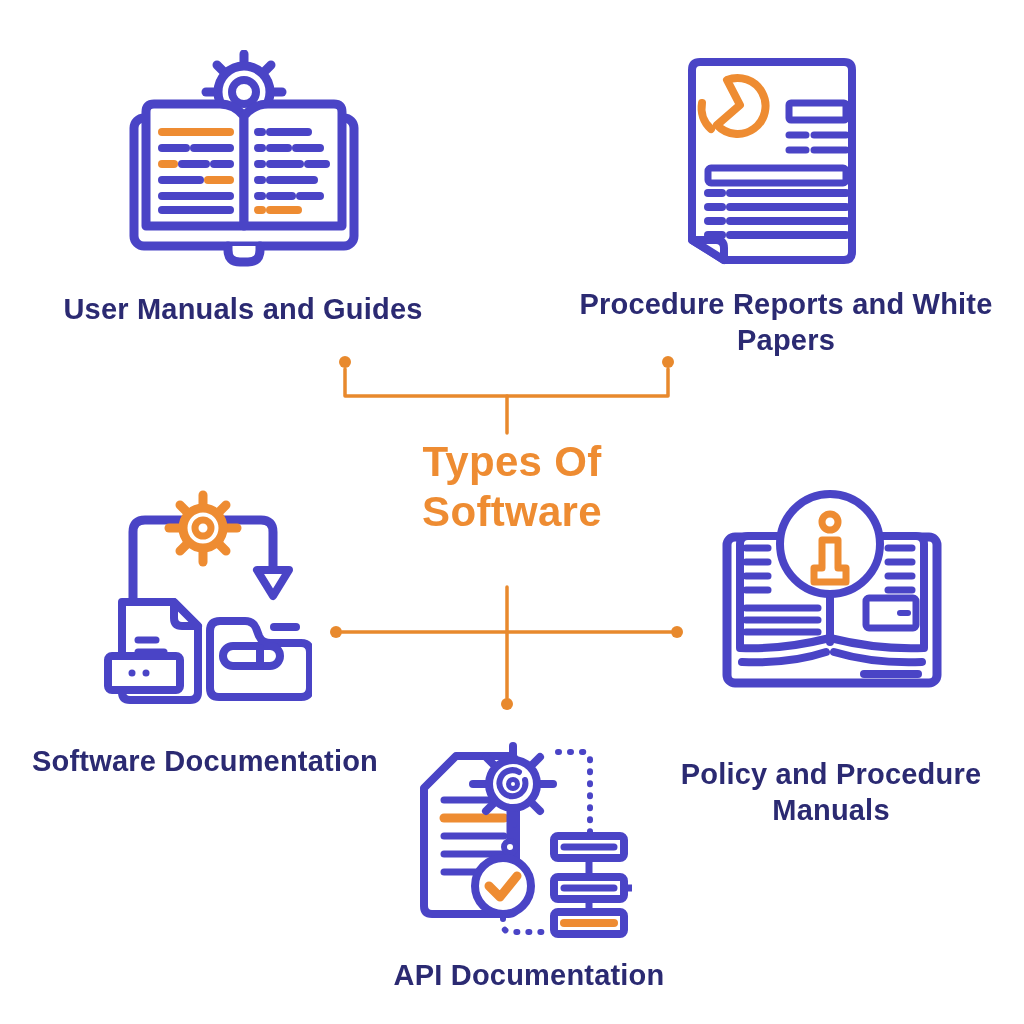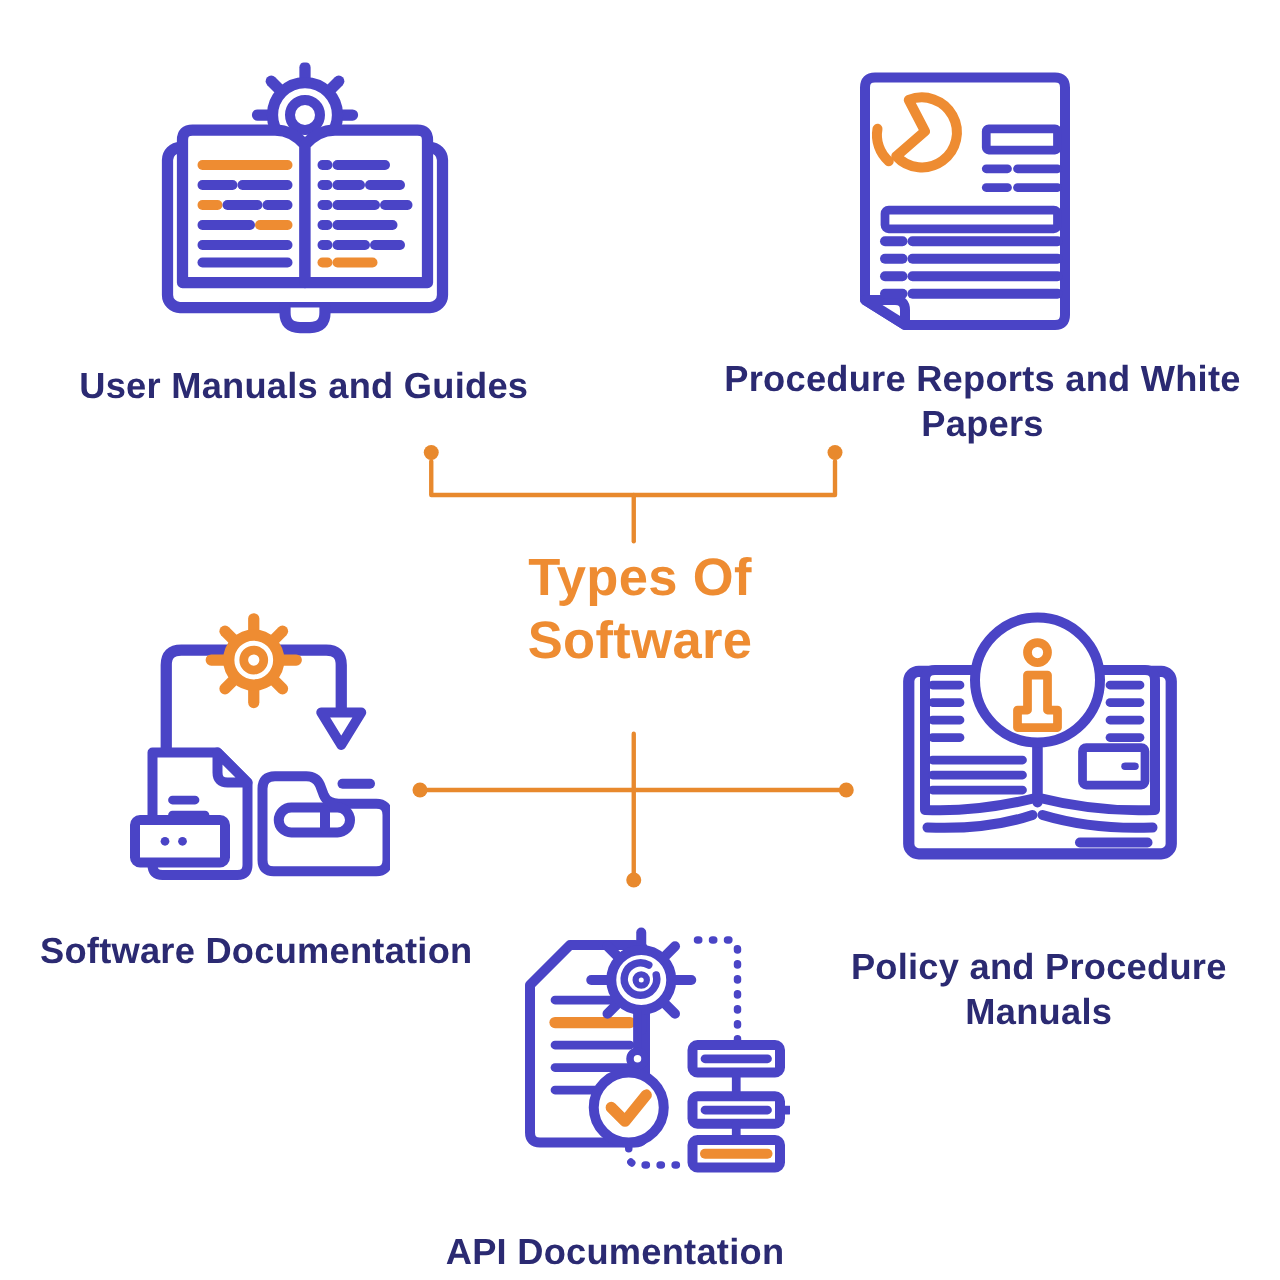--- a/index.html
+++ b/index.html
@@ -237,15 +237,15 @@
       <rect class="sb fw" x="148" y="141" width="70" height="22" rx="4" stroke-width="8"></rect>
       <rect class="sb fw" x="148" y="176" width="70" height="22" rx="4" stroke-width="8"></rect>
       <path class="sb" d="M158,111 H208" stroke-width="7"></path>
       <path class="sb" d="M158,152 H208" stroke-width="7"></path>
       <path class="so" d="M158,187 H208" stroke-width="8"></path>
       <path class="sb" d="M183,122 V141" stroke-width="7"></path>
       <path class="sb" d="M183,163 V176" stroke-width="7"></path>
       <path class="sb" d="M218,152 H225" stroke-width="7"></path>
     </g>
   </svg>
-  <div class="node-label" style="left:492px;top:957px;margin-top:27px;">API Documentation</div>
+  <div class="node-label" style="left:529px;top:957px;">API Documentation</div>
 
 </div>
 
 </body></html>

